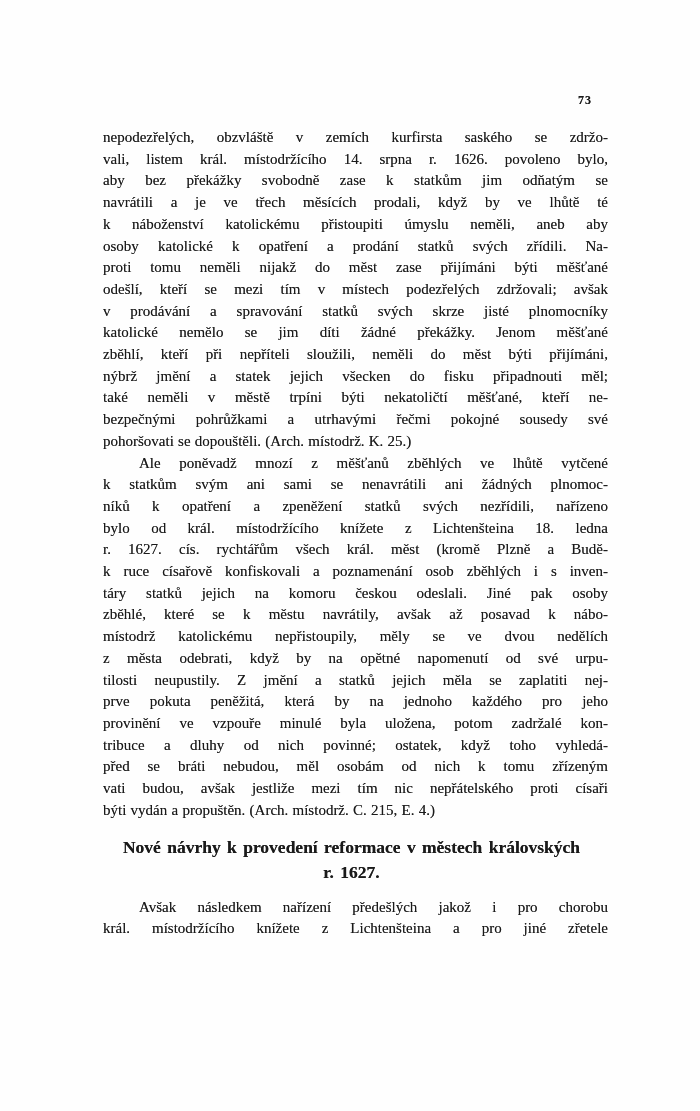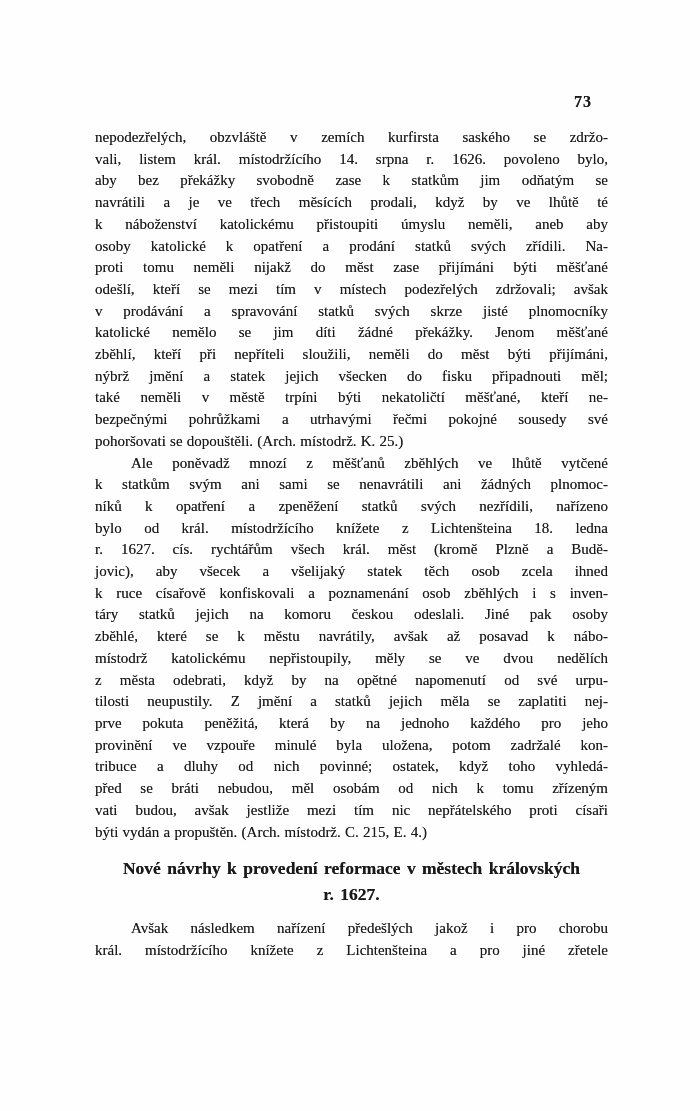--- a/index.html
+++ b/index.html
@@ -19,40 +19,41 @@
     width: 700px;
     height: 1111px;
     background: #fefefe;
   }
   .page-number {
     position: absolute;
     top: 93px;
     left: 546px;
     width: 46px;
     text-align: right;
-    font-size: 16px;
+    font-size: 12px;
     font-weight: bold;
     letter-spacing: 1px;
     text-shadow: 0 0 0.5px rgba(0,0,0,0.6);
   }
   .text-block {
     position: absolute;
     left: 95px;
     top: 127px;
     width: 513px;
     font-size: 15px;
     line-height: 21.7px;
     text-shadow: 0 0 0.5px rgba(0,0,0,0.55);
   }
   .paragraph { margin: 0; }
   .line {
     text-align: justify;
     text-align-last: justify;
     white-space: nowrap;
     word-spacing: 0.5px;
+    margin-left: 8px;
   }
   .line.no-stretch { text-align-last: left; }
   .line.indent { text-indent: 36px; }
   .heading {
     margin-top: 13px;
     margin-bottom: 10px;
   }
   .heading-line {
     text-align: center;
     font-weight: bold;
@@ -85,21 +86,20 @@
         <div class="line">také neměli v městě trpíni býti nekatoličtí měšťané, kteří ne-</div>
         <div class="line">bezpečnými pohrůžkami a utrhavými řečmi pokojné sousedy své</div>
         <div class="line no-stretch">pohoršovati se dopouštěli. (Arch. místodrž. K. 25.)</div>
       </div>
       <div class="paragraph">
         <div class="line indent">Ale poněvadž mnozí z měšťanů zběhlých ve lhůtě vytčené</div>
         <div class="line">k statkům svým ani sami se nenavrátili ani žádných plnomoc-</div>
         <div class="line">níků k opatření a zpeněžení statků svých nezřídili, nařízeno</div>
         <div class="line">bylo od král. místodržícího knížete z Lichtenšteina 18. ledna</div>
         <div class="line">r. 1627. cís. rychtářům všech král. měst (kromě Plzně a Budě-</div>
-        <div class="line">jovic), aby všecek a všelijaký statek těch osob zcela ihned</div>
         <div class="line">k ruce císařově konfiskovali a poznamenání osob zběhlých i s inven-</div>
         <div class="line">táry statků jejich na komoru českou odeslali. Jiné pak osoby</div>
         <div class="line">zběhlé, které se k městu navrátily, avšak až posavad k nábo-</div>
         <div class="line">místodrž katolickému nepřistoupily, měly se ve dvou nedělích</div>
         <div class="line">z města odebrati, když by na opětné napomenutí od své urpu-</div>
         <div class="line">tilosti neupustily. Z jmění a statků jejich měla se zaplatiti nej-</div>
         <div class="line">prve pokuta peněžitá, která by na jednoho každého pro jeho</div>
         <div class="line">provinění ve vzpouře minulé byla uložena, potom zadržalé kon-</div>
         <div class="line">tribuce a dluhy od nich povinné; ostatek, když toho vyhledá-</div>
         <div class="line">před se bráti nebudou, měl osobám od nich k tomu zřízeným</div>

